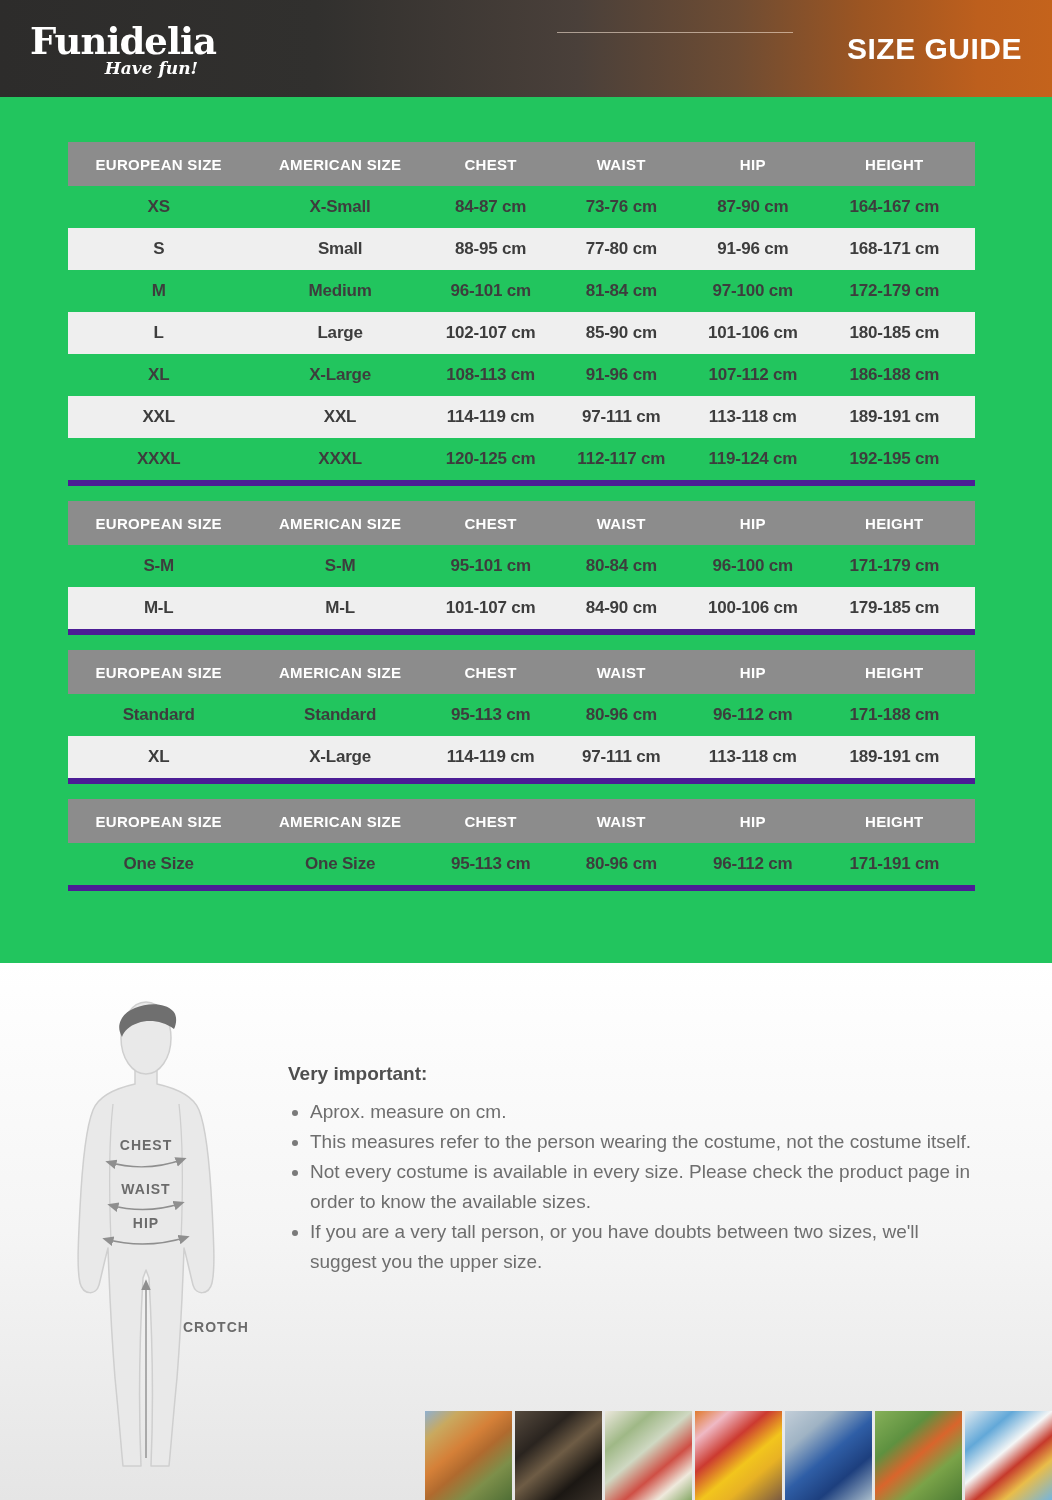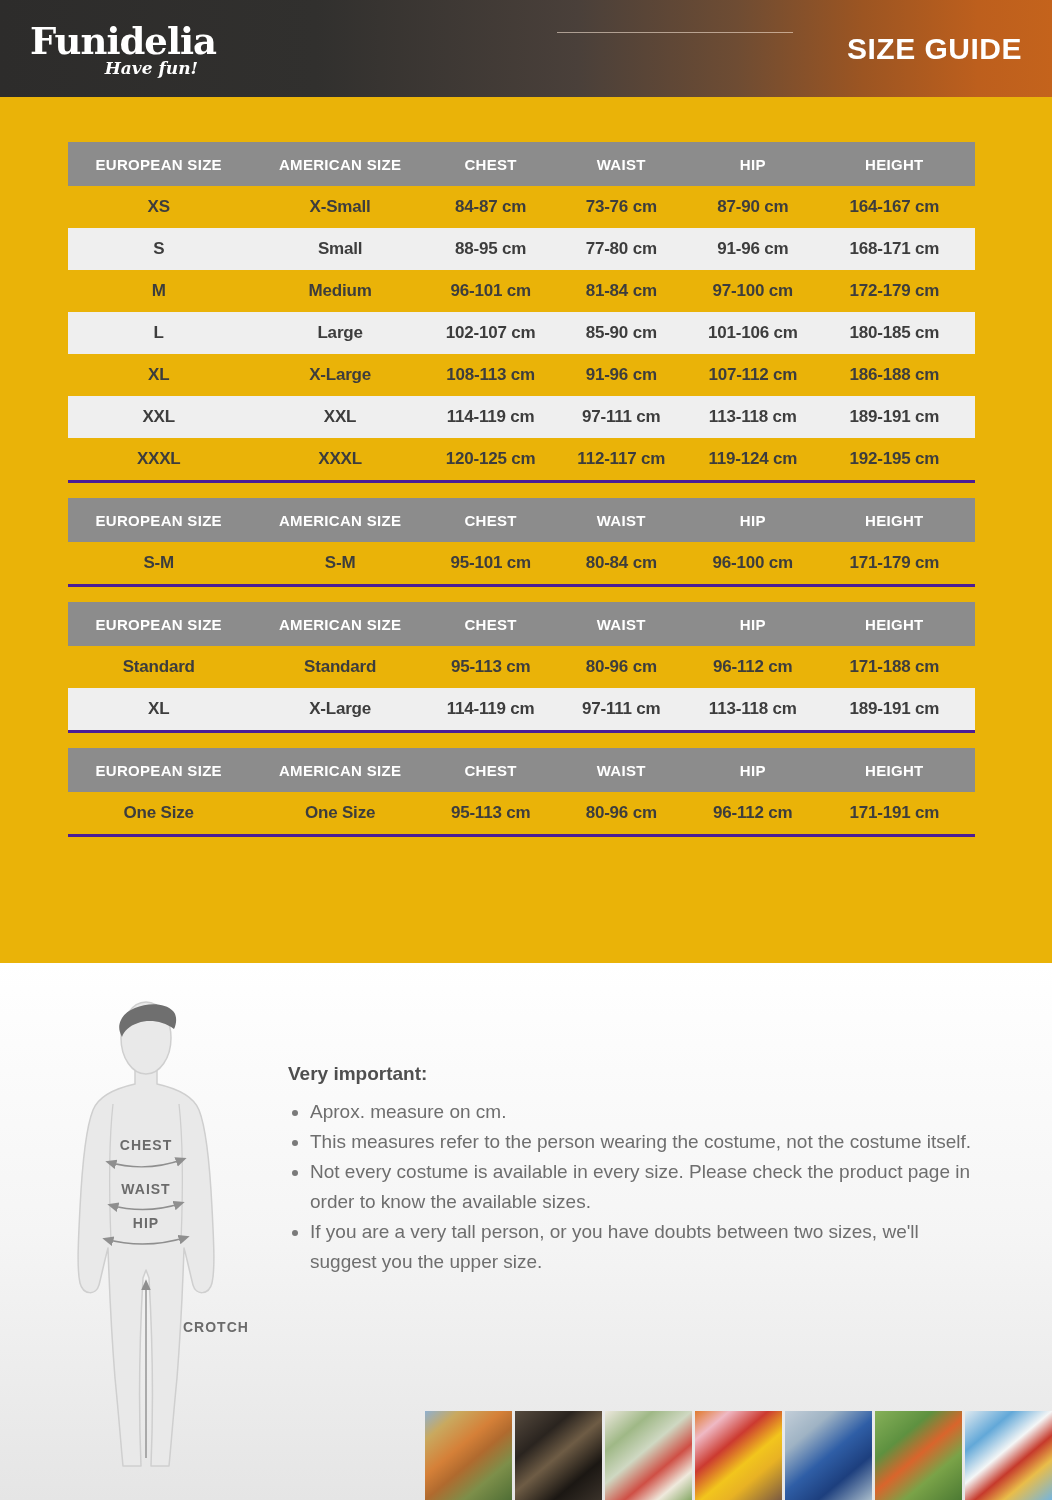--- a/index.html
+++ b/index.html
@@ -1,17 +1,17 @@
 <!DOCTYPE html>
 <html><head>
 <meta charset="utf-8">
 <style>
   html,body{margin:0;padding:0;background:#fff;}
   .page{
-    position:relative;width:1052px;height:1500px;overflow:hidden;background:#eab308;
+    position:relative;width:1052px;height:1500px;overflow:hidden;background:#22c55e;
     font-family:"Liberation Sans",sans-serif;
   }
   
   .masthead{
     height:97px;box-sizing:border-box;
     display:flex;justify-content:space-between;align-items:center;
     padding:0 30px;
     background:linear-gradient(90deg,#2d2c2b 0%,#31302e 30%,#4a403a 55%,#6e4c33 70%,#9c5522 82%,#bd5f1d 93%,#c4631c 100%);
   }
   .brand{display:flex;flex-direction:column;align-items:flex-end;margin-top:4px;}
@@ -23,21 +23,21 @@
     font-family:"DejaVu Serif",serif;font-style:italic;font-weight:bold;
     font-size:17px;color:#ffffff;margin-top:-2px;margin-right:18px;
   }
   .title-row{display:flex;align-items:flex-start;}
   .title-rule{width:236px;height:1px;background:rgba(255,236,220,0.55);margin-right:54px;}
   .masthead-title{font-size:30px;font-weight:700;color:#ffffff;letter-spacing:0.5px;}
   
   .tables{margin:45px 77px 0 68px;}
   table.size-table{
     width:100%;border-collapse:collapse;table-layout:fixed;
-    margin:0 0 15px 0;border-bottom:3px solid #4c1d95;
+    margin:0 0 15px 0;border-bottom:6px solid #4c1d95;
   }
   .size-table th{
     background:#8c8c8c;color:#ffffff;font-size:15px;font-weight:700;
     height:44px;letter-spacing:0.3px;padding:0;text-align:center;
   }
   .size-table td{
     height:42px;text-align:center;font-weight:700;font-size:17px;
     color:#3d3d3d;padding:0;letter-spacing:-0.2px;
   }
   .size-table tbody tr:nth-child(even){background:#efefef;}
@@ -163,20 +163,28 @@
           </tr>
         </thead>
         <tbody>
           <tr>
             <td>S-M</td>
             <td>S-M</td>
             <td>95-101 cm</td>
             <td>80-84 cm</td>
             <td>96-100 cm</td>
             <td>171-179 cm</td>
+          </tr>
+          <tr>
+            <td>M-L</td>
+            <td>M-L</td>
+            <td>101-107 cm</td>
+            <td>84-90 cm</td>
+            <td>100-106 cm</td>
+            <td>179-185 cm</td>
           </tr>
         </tbody>
       </table>
     <table class="size-table">
         <thead>
           <tr>
             <th>EUROPEAN SIZE</th>
             <th>AMERICAN SIZE</th>
             <th>CHEST</th>
             <th>WAIST</th>

